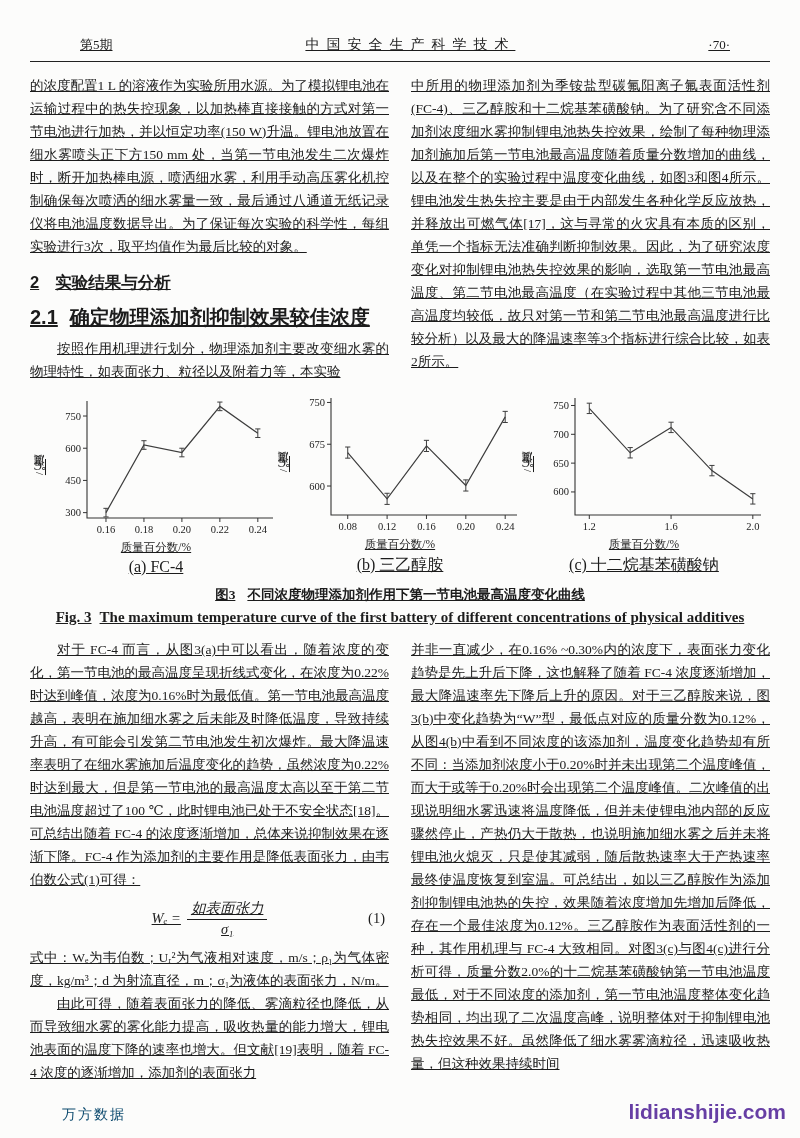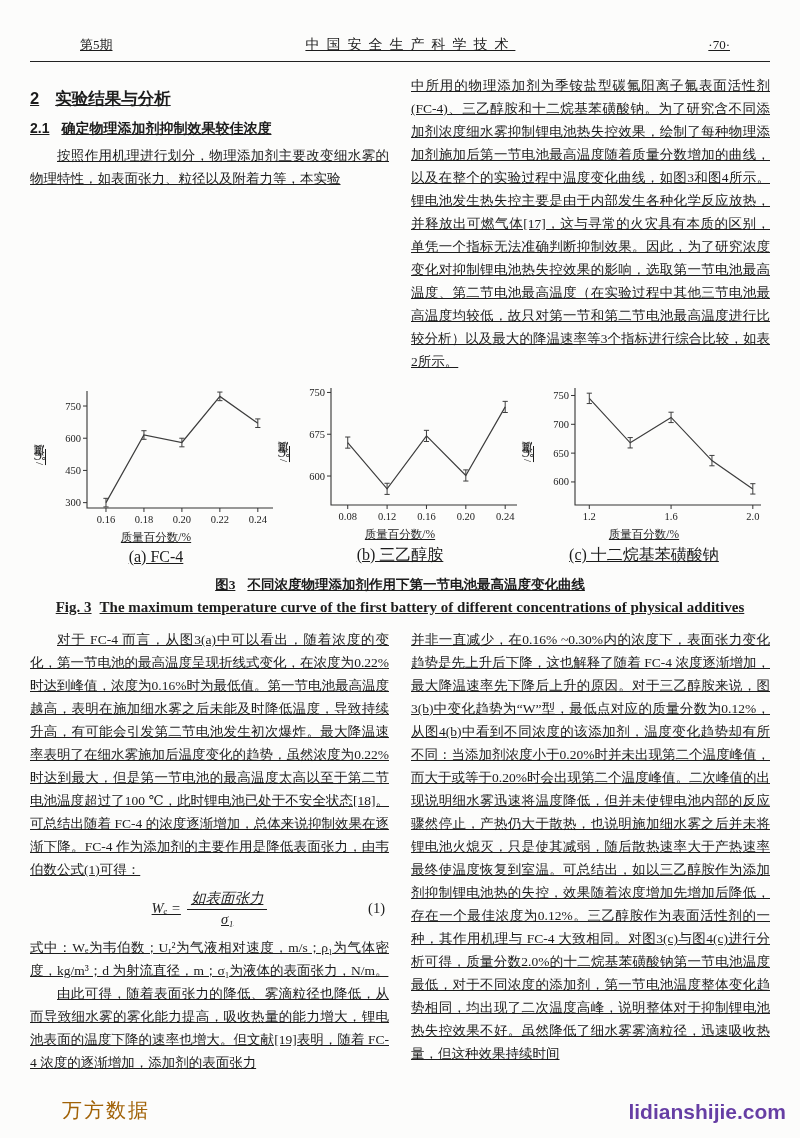--- a/index.html
+++ b/index.html
@@ -20,21 +20,21 @@
     font-size:13px;padding:6px 40px 0 50px;
   }
   .journal-title{letter-spacing:7px;font-size:14px;}
   .rule{border-bottom:1.6px solid #222;margin-top:7px;}
   .columns{display:flex;gap:22px;margin-top:12px;}
   .col{flex:1;min-width:0;}
   p{margin:0;font-size:13.5px;line-height:23px;text-align:justify;}
   p.indent{text-indent:2em;}
   h2{font-family:"Liberation Sans","DejaVu Sans",sans-serif;font-size:16.5px;margin:14px 0 10px 0;font-weight:bold;}
   h2 .hnum{margin-right:16px;}
-  h3{font-family:"Liberation Sans","DejaVu Sans",sans-serif;font-size:14px;margin:8px 0 6px 0;font-weight:bold;}
+  h3{font-family:"Liberation Sans","DejaVu Sans",sans-serif;font-size:20px;margin:8px 0 6px 0;font-weight:bold;}
   h3 .hnum{margin-right:12px;}
   
   figure{margin:6px 0 4px 0;}
   .charts{display:flex;justify-content:center;align-items:flex-end;gap:4px;}
   .chart{display:flex;flex-direction:column;align-items:center;width:240px;}
   .chart-body{display:flex;align-items:center;}
   .ylabel{
     writing-mode:vertical-rl;transform:rotate(180deg);
     font-size:11px;color:#222;margin-right:-2px;
   }
@@ -54,40 +54,41 @@
   }
   .frac{display:inline-flex;flex-direction:column;text-align:center;vertical-align:middle;margin-left:6px;}
   .frac .num{border-bottom:1px solid #1c1c1c;padding:0 4px 1px 4px;}
   .frac .den{padding-top:1px;}
   .eqno{position:absolute;right:4px;font-style:normal;}
   .footer{
     position:absolute;left:0;right:0;bottom:14px;
     display:flex;justify-content:space-between;align-items:flex-end;
     padding:0 14px 0 62px;
   }
-  .wanfang{color:#a16207;font-size:20px;letter-spacing:2px;}
+  .wanfang{color:#0c4a6e;font-size:14px;letter-spacing:2px;}
   .watermark{
     font-family:"Liberation Sans","DejaVu Sans",sans-serif;
     font-size:21px;color:#3fa4b4;font-weight:bold;opacity:.85;
   }
 </style>
 </head>
 <body>
 
 <div class="page">
 
   <header>
     <span>第5期</span>
     <span class="journal-title">中国安全生产科学技术</span>
     <span>·70·</span>
   </header>
   <div class="rule"></div>
 
   <div class="columns">
     <div class="col">
+      <p>的浓度配置1 L 的溶液作为实验所用水源。为了模拟锂电池在运输过程中的热失控现象，以加热棒直接接触的方式对第一节电池进行加热，并以恒定功率(150 W)升温。锂电池放置在细水雾喷头正下方150 mm 处，当第一节电池发生二次爆炸时，断开加热棒电源，喷洒细水雾，利用手动高压雾化机控制确保每次喷洒的细水雾量一致，最后通过八通道无纸记录仪将电池温度数据导出。为了保证每次实验的科学性，每组实验进行3次，取平均值作为最后比较的对象。</p>
       <h2>
         <span class="hnum">2</span><span>实验结果与分析</span>
       </h2>
       <h3>
         <span class="hnum">2.1</span><span>确定物理添加剂抑制效果较佳浓度</span>
       </h3>
       <p class="indent">按照作用机理进行划分，物理添加剂主要改变细水雾的物理特性，如表面张力、粒径以及附着力等，本实验</p>
     </div>
     <div class="col">
       <p>中所用的物理添加剂为季铵盐型碳氟阳离子氟表面活性剂(FC-4)、三乙醇胺和十二烷基苯磺酸钠。为了研究含不同添加剂浓度细水雾抑制锂电池热失控效果，绘制了每种物理添加剂施加后第一节电池最高温度随着质量分数增加的曲线，以及在整个的实验过程中温度变化曲线，如图3和图4所示。锂电池发生热失控主要是由于内部发生各种化学反应放热，并释放出可燃气体[17]，这与寻常的火灾具有本质的区别，单凭一个指标无法准确判断抑制效果。因此，为了研究浓度变化对抑制锂电池热失控效果的影响，选取第一节电池最高温度、第二节电池最高温度（在实验过程中其他三节电池最高温度均较低，故只对第一节和第二节电池最高温度进行比较分析）以及最大的降温速率等3个指标进行综合比较，如表2所示。</p>

